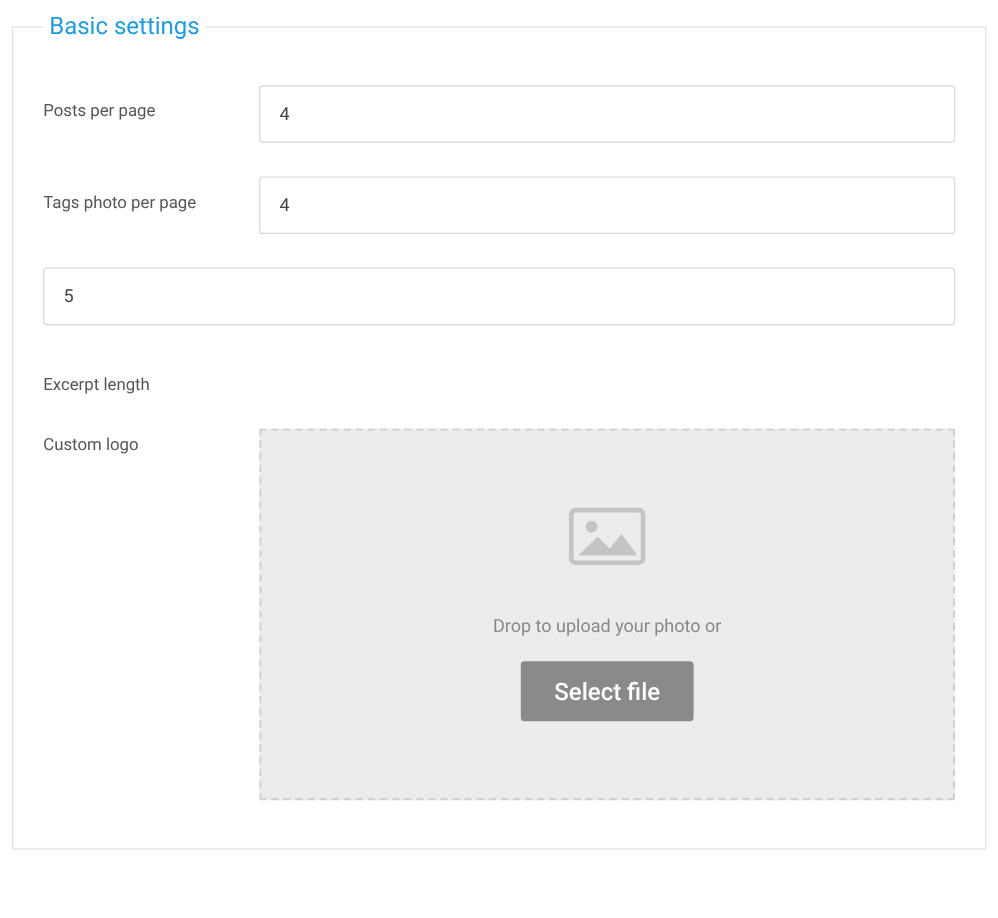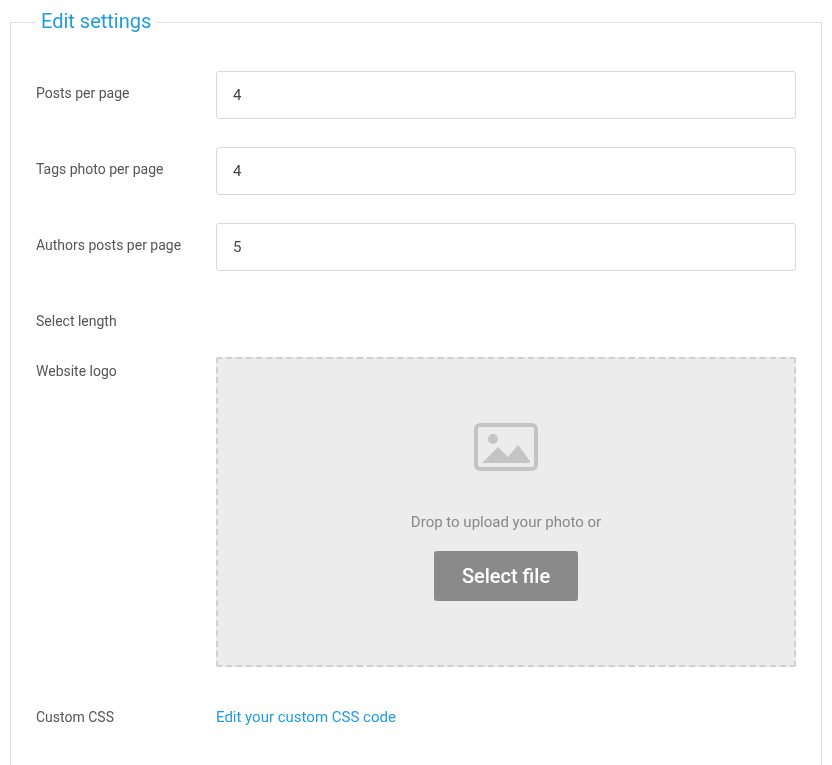--- a/index.html
+++ b/index.html
@@ -102,64 +102,57 @@
       margin-top: 40px;
     }
     .custom-css-row .form-label {
       padding-top: 2px;
     }
   </style>
 </head>
 <body>
 
 <div class="fieldset">
-  <div class="legend">Edit settings</div>
+  <div class="legend">Basic settings</div>
 
   <div class="form-row first">
     <div class="form-label">Posts per page</div>
     <div class="form-control-wrap">
       <input type="text" class="text-input" value="4" style="">
     </div>
   </div>
 
   <div class="form-row">
     <div class="form-label">Tags photo per page</div>
     <div class="form-control-wrap">
       <input type="text" class="text-input" value="4" style="">
     </div>
   </div>
 
   <div class="form-row">
-    <div class="form-label">Authors posts per page</div>
     <div class="form-control-wrap">
       <input type="text" class="text-input" value="5" style="">
     </div>
   </div>
 
   <div class="form-row">
-    <div class="form-label">Select length</div>
+    <div class="form-label">Excerpt length</div>
   </div>
 
   <div class="form-row">
-    <div class="form-label top">Website logo</div>
+    <div class="form-label top">Custom logo</div>
     <div class="form-control-wrap">
       <div class="dropzone">
         <div class="dropzone-icon">
           <svg width="64" height="48" viewBox="0 0 64 48" fill="none">
             <rect x="2" y="2" width="60" height="44" rx="4" stroke="#c4c4c4" stroke-width="4"></rect>
             <circle cx="19" cy="16" r="5" fill="#c4c4c4"></circle>
             <path d="M8 40 L24 24 L34 34 L44 22 L56 38 L56 40 Z" fill="#c4c4c4"></path>
           </svg>
         </div>
         <div class="dropzone-text">Drop to upload your photo or</div>
         <button class="select-file-btn">Select file</button>
       </div>
     </div>
   </div>
 
-  <div class="form-row custom-css-row">
-    <div class="form-label">Custom CSS</div>
-    <div class="form-control-wrap">
-      <a class="css-link">Edit your custom CSS code</a>
-    </div>
-  </div>
 
 </div>
 
 </body></html>

